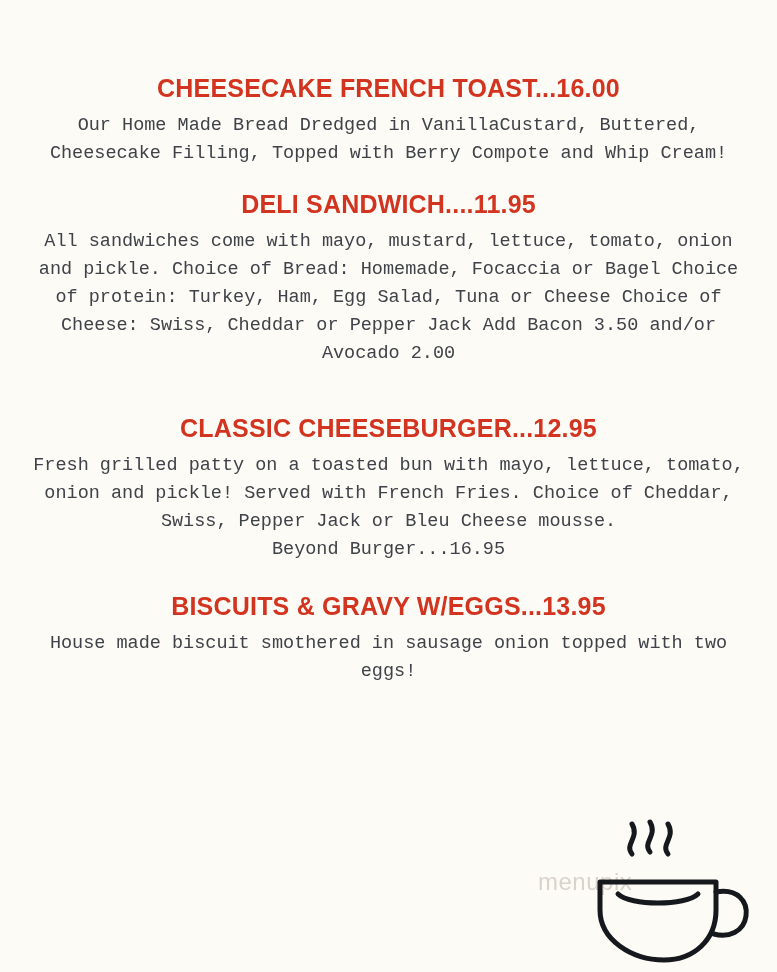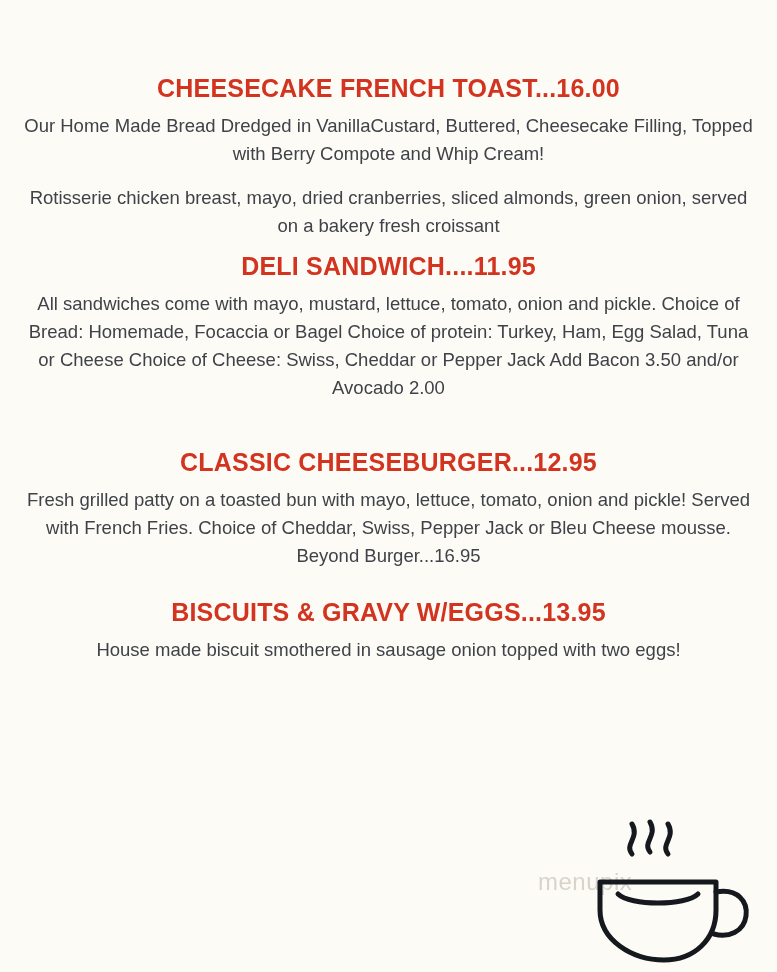--- a/index.html
+++ b/index.html
@@ -35,20 +35,21 @@
     line-height: 1.35;
   }
   .item-desc {
     color: #3f4248;
     font-size: 18.5px;
     line-height: 1.52;
     text-align: center;
     margin: 6px auto 0 auto;
     max-width: 730px;
     white-space: pre-line;
+    font-family: Liberation Mono, monospace;
   }
   .gap-sm { height: 10px; }
   .gap-md { height: 18px; }
   .gap-lg { height: 26px; }
 
   
   .watermark {
     position: absolute;
     left: 538px;
     top: 868px;
@@ -72,21 +73,20 @@
 <div class="menu-page">
 
   <div class="menu-item">
     <h2 class="item-title">CHEESECAKE FRENCH TOAST...16.00</h2>
     <p class="item-desc">Our Home Made Bread Dredged in VanillaCustard, Buttered, Cheesecake Filling, Topped with Berry Compote and Whip Cream!</p>
   </div>
 
   <div class="gap-sm"></div>
 
   <div class="menu-item">
-    <p class="item-desc">Rotisserie chicken breast, mayo, dried cranberries, sliced almonds, green onion, served on a bakery fresh croissant</p>
   </div>
 
   <div class="gap-sm"></div>
 
   <div class="menu-item">
     <h2 class="item-title">DELI SANDWICH....11.95</h2>
     <p class="item-desc">All sandwiches come with mayo, mustard, lettuce, tomato, onion and pickle. Choice of Bread: Homemade, Focaccia or Bagel Choice of protein: Turkey, Ham, Egg Salad, Tuna or Cheese Choice of Cheese: Swiss, Cheddar or Pepper Jack Add Bacon 3.50 and/or Avocado 2.00</p>
   </div>
 
   <div class="gap-md"></div>

